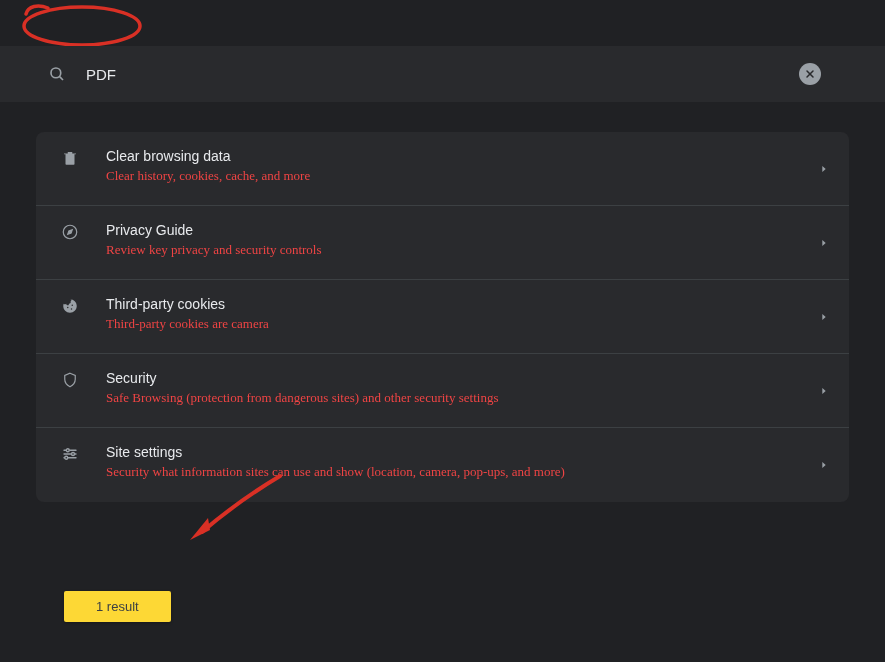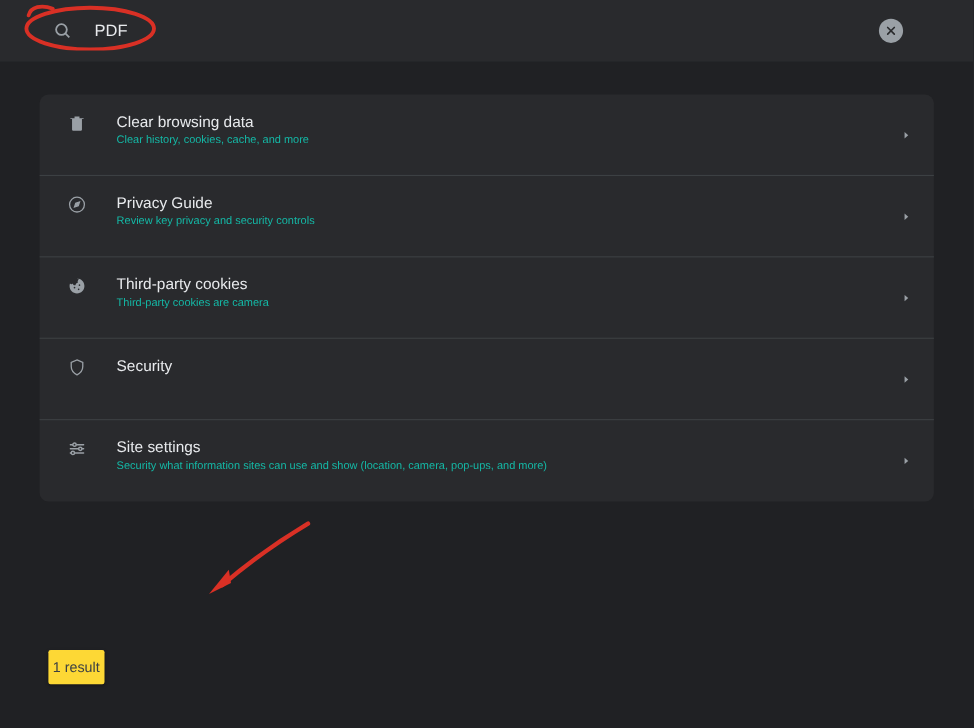--- a/index.html
+++ b/index.html
@@ -12,20 +12,21 @@
       overflow: hidden;
       position: relative;
     }
     .search-bar {
       height: 56px;
       display: flex;
       align-items: center;
       padding: 0 24px 0 48px;
       background: #292a2d;
       position: relative;
+      margin-top: 46px;
     }
     .search-icon {
       width: 18px;
       height: 18px;
       margin-right: 20px;
       display: flex;
       align-items: center;
       justify-content: center;
     }
     .search-input {
@@ -83,36 +84,37 @@
     }
     .row-text {
       flex: 1;
     }
     .row-title {
       font-size: 14px;
       color: #e8eaed;
       margin-bottom: 4px;
     }
     .row-subtitle {
-      font-size: 10px;
-      color: #14b8a6;
+      font-size: 13px;
+      color: #ef4444;
+      font-family: Liberation Serif, serif;
     }
     .row-arrow {
       color: #9aa0a6;
       display: flex;
       align-items: center;
     }
     .result-badge {
       position: absolute;
-      left: 44px;
+      left: 64px;
       top: 591px;
       background: #fdd835;
       color: #3c4043;
       font-size: 13px;
-      padding: 8px 4px;
+      padding: 8px 32px;
       border-radius: 2px;
       box-shadow: 0 1px 3px rgba(0,0,0,0.3);
     }
     
     .red-circle {
       position: absolute;
       left: 18px;
       top: 2px;
       width: 128px;
       height: 44px;
@@ -210,20 +212,21 @@
 
 
     <div class="setting-row">
       <span class="row-icon">
         <svg viewBox="0 0 24 24" width="18" height="18" fill="none" stroke="#9aa0a6" stroke-width="1.6">
             <path d="M12 3l7 3v5c0 5-3 8-7 10-4-2-7-5-7-10V6l7-3z"></path>
           </svg>
       </span>
       <div class="row-text">
         <div class="row-title">Security</div>
+        <div class="row-subtitle">Safe Browsing (protection from dangerous sites) and other security settings</div>
       </div>
       <span class="row-arrow">
         <svg viewBox="0 0 24 24" width="10" height="10" fill="#9aa0a6">
             <path d="M8 5l8 7-8 7z"></path>
           </svg>
       </span>
     </div>
 
     <div class="setting-row">
       <span class="row-icon">

